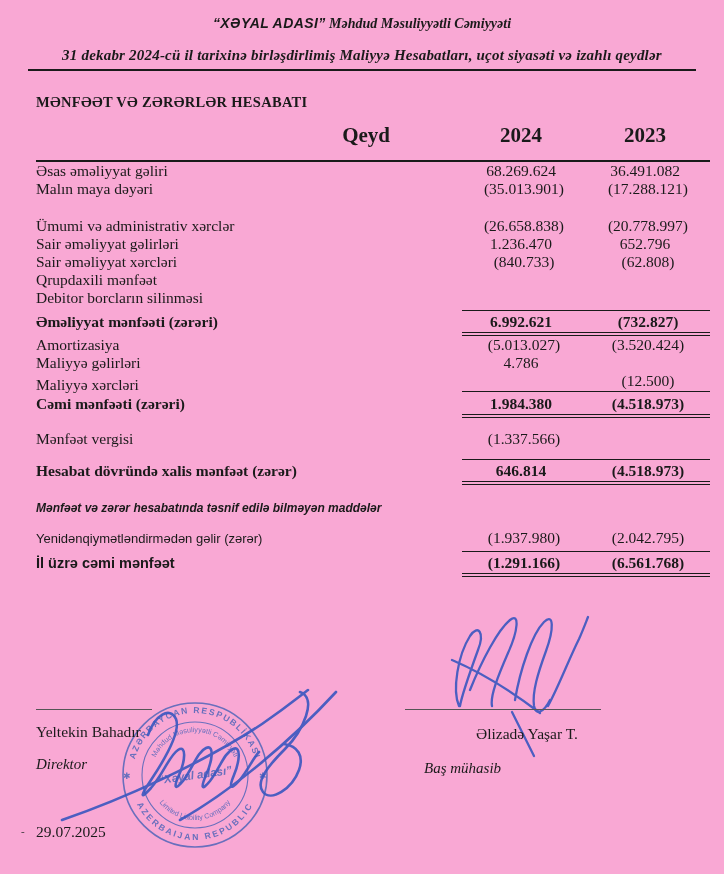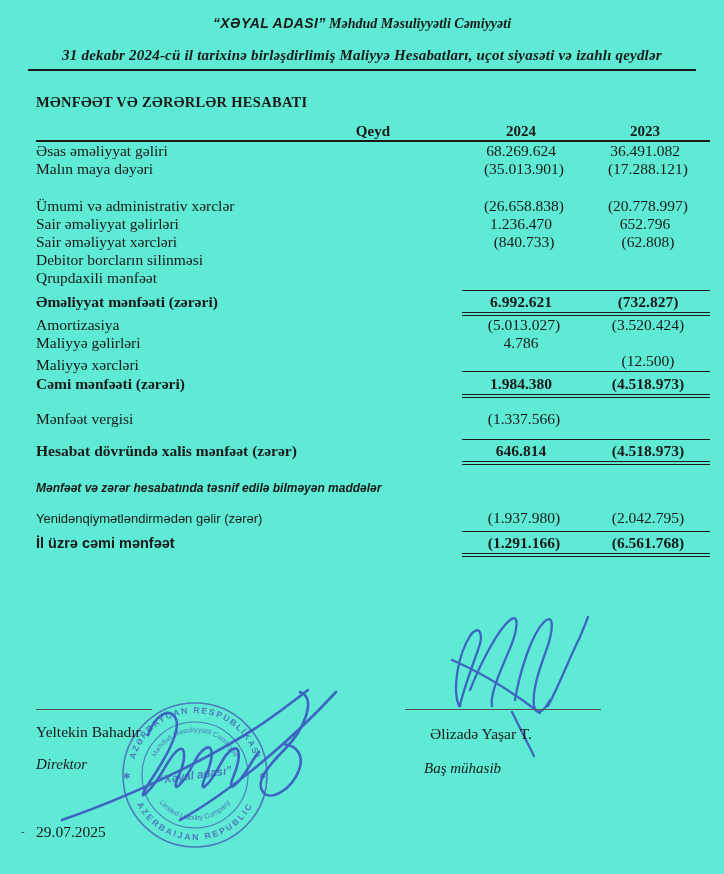--- a/index.html
+++ b/index.html
@@ -1,30 +1,30 @@
 <!DOCTYPE html>
 <html><head>
 <meta charset="utf-8">
 <style>
   html,body{margin:0;padding:0;background:#e8e8e8;}
   .page{
-    position:relative;width:724px;height:874px;background:#5eead4;
+    position:relative;width:724px;height:874px;background:#f9a8d4;
     font-family:"Liberation Serif",serif;color:#1a1a1a;overflow:hidden;margin:0 auto;
   }
   
   .company{padding-top:15px;text-align:center;font-size:14px;font-weight:bold;font-style:italic;}
   .company .cname{font-family:"Liberation Sans",sans-serif;letter-spacing:.4px;}
   .rtitle{
     margin:15px 28px 0 28px;text-align:center;font-size:15px;font-weight:bold;font-style:italic;
     border-bottom:2px solid #1a1a1a;padding-bottom:5px;letter-spacing:.2px;
   }
   .stitle{margin:23px 36px 0 36px;font-size:14.5px;font-weight:bold;letter-spacing:.3px;}
   
   .ftable{margin:12px 14px 0 36px;}
-  .thead{display:flex;font-weight:bold;font-size:15px;border-bottom:2px solid #1a1a1a;padding-bottom:0;}
+  .thead{display:flex;font-weight:bold;font-size:21px;border-bottom:2px solid #1a1a1a;padding-bottom:12px;}
   .thead .qeyd{flex:1;text-align:right;padding-right:72px;}
   .trow{display:flex;align-items:baseline;font-size:15.5px;line-height:18px;}
   .lbl{flex:1;padding-right:8px;}
   .vals{display:flex;width:248px;flex:none;}
   .val{width:124px;text-align:center;white-space:nowrap;box-sizing:border-box;font-family:Liberation Serif, serif;}
   .val.no-paren{padding-right:6px;}
   .mt6{margin-top:6px}.mt9{margin-top:3px}.mt11{margin-top:11px}
   .mt12{margin-top:12px}.mt13{margin-top:13px}.mt14{margin-top:14px}
   .total .lbl,.total .val{font-weight:bold;}
   .total .vals{border-top:1.5px solid #1a1a1a;border-bottom:4px double #1a1a1a;padding:2px 0 1px 0;}
@@ -96,28 +96,28 @@
         </div>
     </div>
     <div class="trow">
       <div class="lbl">Sair əməliyyat xərcləri</div>
       <div class="vals">
           <div class="val">(840.733)</div>
           <div class="val">(62.808)</div>
         </div>
     </div>
     <div class="trow">
+      <div class="lbl">Qrupdaxili mənfəət</div>
+      <div class="vals">
+          <div class="val no-paren"></div>
+          <div class="val no-paren"></div>
+        </div>
+    </div>
+    <div class="trow">
       <div class="lbl">Debitor borcların silinməsi</div>
-      <div class="vals">
-          <div class="val no-paren"></div>
-          <div class="val no-paren"></div>
-        </div>
-    </div>
-    <div class="trow">
-      <div class="lbl">Qrupdaxili mənfəət</div>
       <div class="vals">
           <div class="val no-paren"></div>
           <div class="val no-paren"></div>
         </div>
     </div>
     <div class="trow total mt9">
       <div class="lbl">Əməliyyat mənfəəti (zərəri)</div>
       <div class="vals">
           <div class="val no-paren">6.992.621</div>
           <div class="val">(732.827)</div>
@@ -241,16 +241,16 @@
   </svg>
 
   <div class="abs sigline" style="left:36px;top:709px;width:116px;"></div>
   <div class="abs pname" style="left:36px;top:723px;">Yeltekin Bahadır</div>
   <div class="abs ptitle" style="left:36px;top:756px;">Direktor</div>
   <div class="abs pdate" style="left:36px;top:823px;">
     <span class="datemark">-</span><span>29.07.2025</span>
   </div>
 
   <div class="abs sigline" style="left:405px;top:709px;width:196px;"></div>
-  <div class="abs pname" style="left:430px;top:725px;font-family:Liberation Serif, serif;">Əlizadə Yaşar T.</div>
+  <div class="abs pname" style="left:476px;top:725px;font-family:Liberation Serif, serif;">Əlizadə Yaşar T.</div>
   <div class="abs ptitle" style="left:424px;top:760px;">Baş mühasib</div>
 
 </div>
 
 </body></html>

